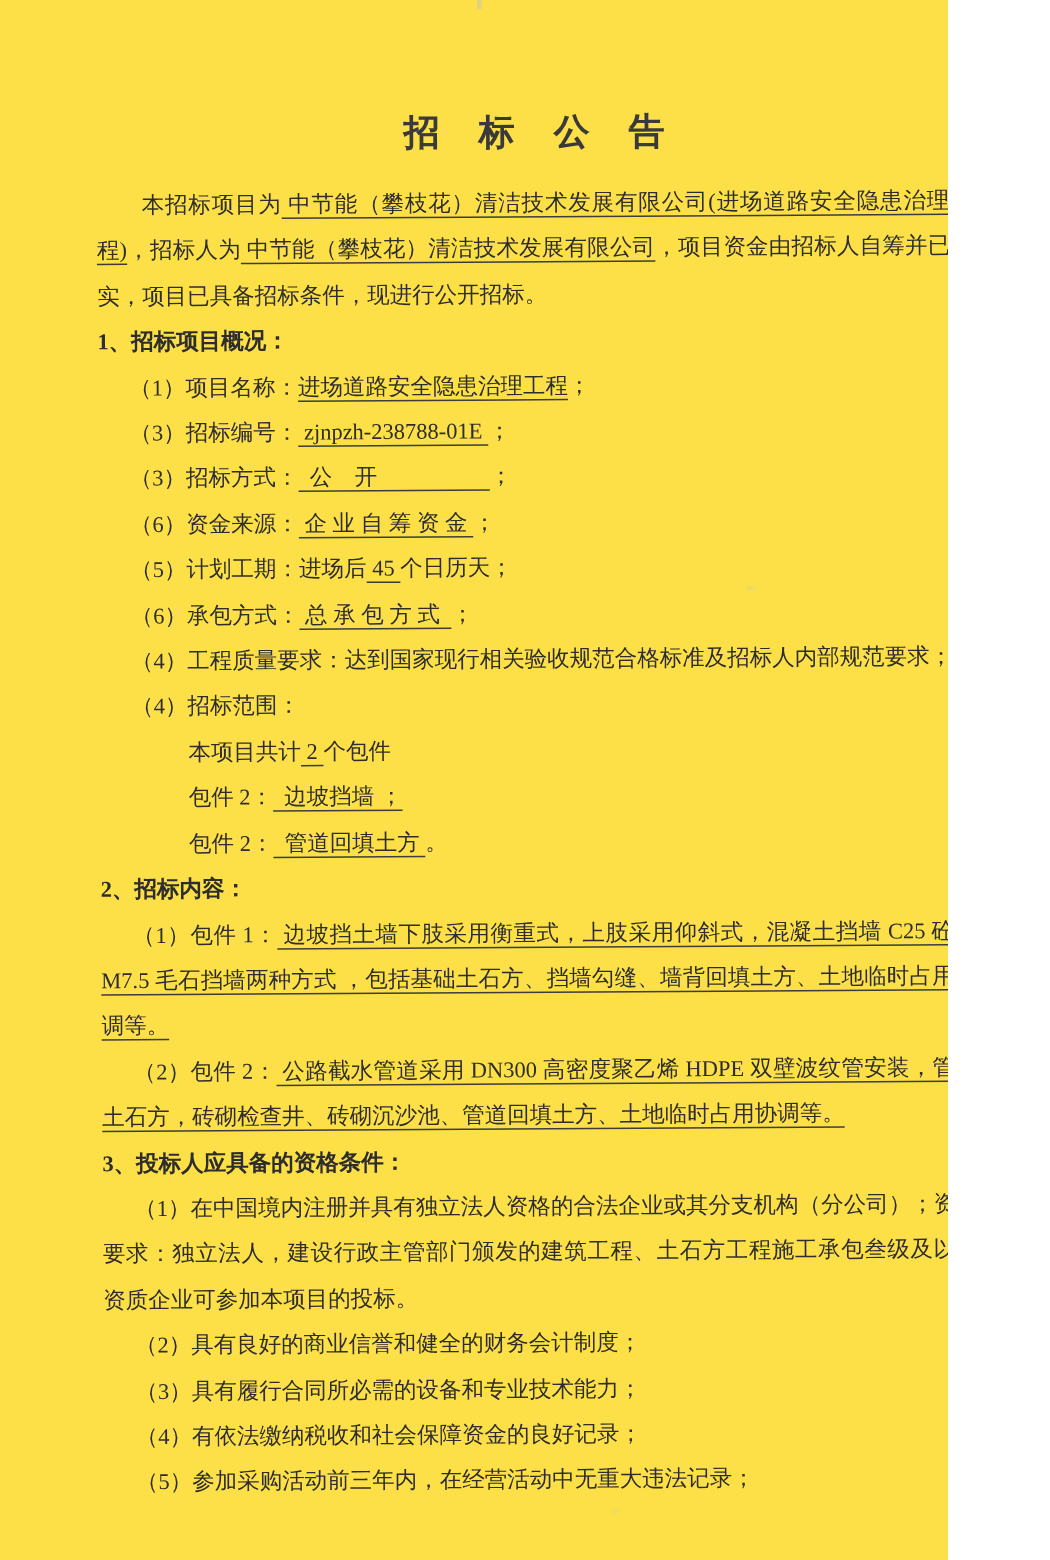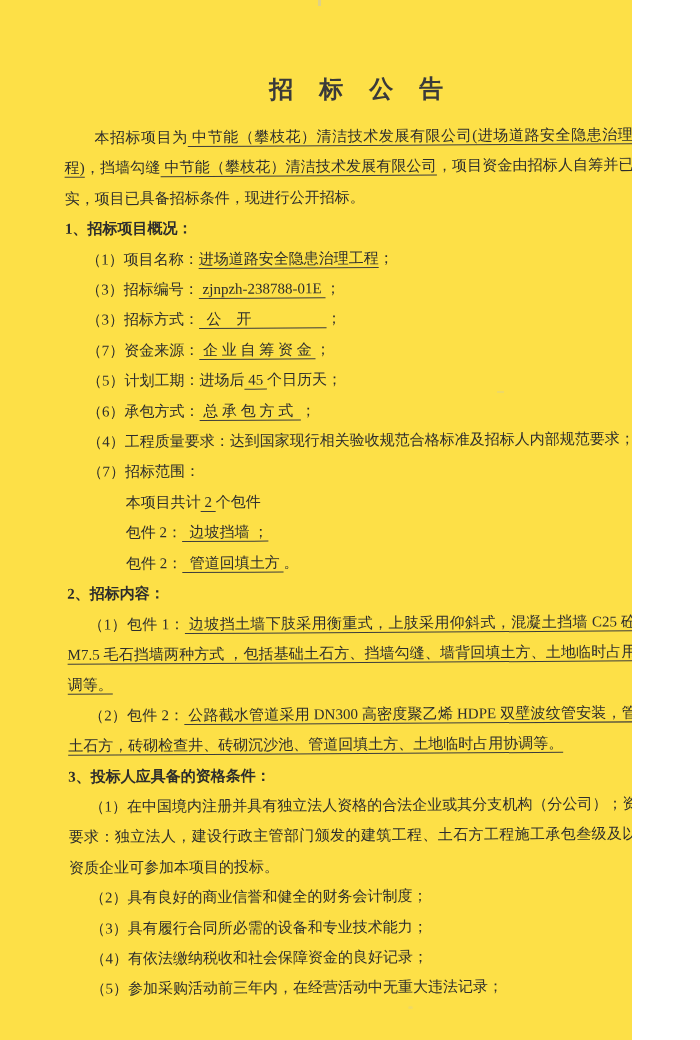--- a/index.html
+++ b/index.html
@@ -60,39 +60,39 @@
 
   <div class="speck" style="left:318px; top:0; width:3px; height:6px; opacity:.5;"></div>
   <div class="speck" style="left:497px; top:391px; width:7px; height:2px; opacity:.25;"></div>
   <div class="speck" style="left:408px; top:1006px; width:5px; height:3px; opacity:.22; border-radius:50%;"></div>
   <div class="speck" style="left:688px; top:1020px; width:9px; height:3px; opacity:.2; border-radius:50%;"></div>
 
   <div class="content">
 
     <h1 class="title">招 标 公 告</h1>
 
-    <p class="line just ind2"><span class="keep">本招标项目为</span><span class="u"> 中节能（攀枝花）清洁技术发展有限公司(进场道路安全隐患治理工程)</span><span>，</span><span class="keep">挡墙勾缝</span><span class="u"> 中节能（攀枝花）清洁技术发展有限公司</span><span>，项目资金由招标人自筹并已落实，项目已具备招标条件，现进行公开招标。</span></p>
+    <p class="line just ind2"><span class="keep">本招标项目为</span><span class="u"> 中节能（攀枝花）清洁技术发展有限公司(进场道路安全隐患治理工程)</span><span>，</span><span class="keep">招标人为</span><span class="u"> 中节能（攀枝花）清洁技术发展有限公司</span><span>，项目资金由招标人自筹并已落实，项目已具备招标条件，现进行公开招标。</span></p>
 
     <p class="line hd">1、招标项目概况：</p>
 
     <p class="line sub"><span class="keep">（1）项目名称：</span><span class="keep"></span><span class="u">进场道路安全隐患治理工程</span><span>；</span></p>
 
     <p class="line sub"><span class="keep">（3）招标编号：</span><span class="keep"></span><span class="u"> zjnpzh-238788-01E </span><span>；</span></p>
 
     <p class="line sub"><span class="keep">（3）招标方式：</span><span class="keep"></span><span class="u">  公　开　　　　　</span><span>；</span></p>
 
-    <p class="line sub"><span class="keep">（7）资金来源：</span><span class="keep"></span><span class="u"> 企 业 自 筹 资 金 </span><span>；</span></p>
+    <p class="line sub"><span class="keep">（6）资金来源：</span><span class="keep"></span><span class="u"> 企 业 自 筹 资 金 </span><span>；</span></p>
 
     <p class="line sub"><span class="keep">（5）计划工期：</span><span class="keep">进场后</span><span class="u"> 45 </span><span>个日历天；</span></p>
 
     <p class="line sub"><span class="keep">（6）承包方式：</span><span class="keep"></span><span class="u"> 总 承 包 方 式  </span><span>；</span></p>
 
     <p class="line sub"><span class="keep">（4）工程质量要求：</span><span class="keep">达到国家现行相关验收规范合格标准及招标人内部规范要求；</span><span class="u"></span><span></span></p>
 
-    <p class="line sub"><span class="keep">（7）招标范围：</span><span class="keep"></span><span class="u"></span><span></span></p>
+    <p class="line sub"><span class="keep">（4）招标范围：</span><span class="keep"></span><span class="u"></span><span></span></p>
 
     <p class="line deep"><span class="keep">本项目共计</span><span class="u"> 2 </span><span>个包件</span></p>
 
     <p class="line deep"><span class="keep">包件 2：</span><span class="u">  边坡挡墙 ；</span><span></span></p>
 
     <p class="line deep"><span class="keep">包件 2：</span><span class="u">  管道回填土方 </span><span>。</span></p>
 
     <p class="line hd">2、招标内容：</p>
 
     <p class="line sec2p"><span class="keep">（1）包件 1：</span><span class="u"> 边坡挡土墙下肢采用衡重式，上肢采用仰斜式，混凝土挡墙 C25 砼及 M7.5 毛石挡墙两种方式 ，包括基础土石方、挡墙勾缝、墙背回填土方、土地临时占用协调等。</span></p>

